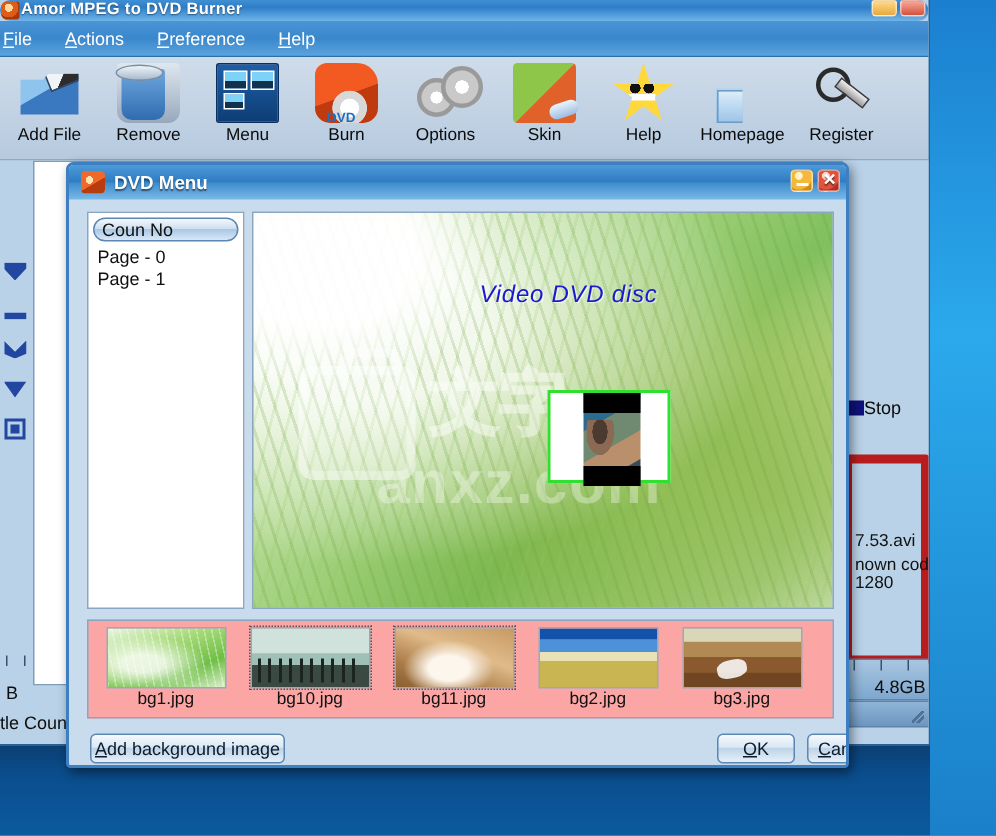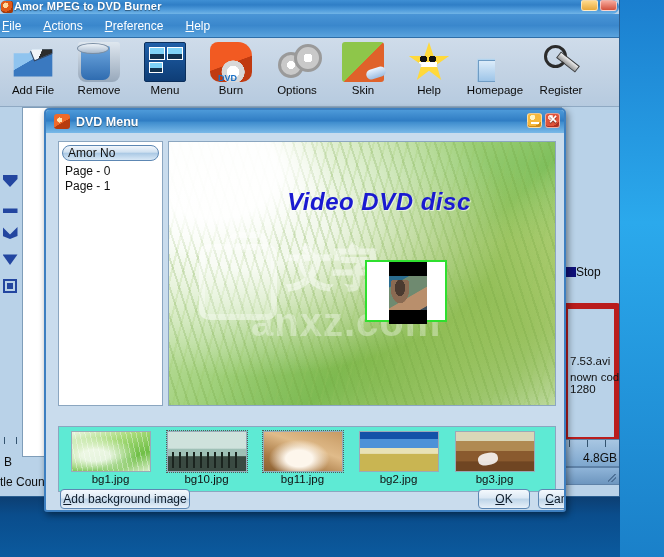--- a/index.html
+++ b/index.html
@@ -244,22 +244,22 @@
   #pp-grass {
     position:absolute; inset:0;
     background:
       repeating-linear-gradient(72deg, rgba(110,160,60,.22) 0 2px, transparent 2px 9px),
       repeating-linear-gradient(104deg, rgba(150,195,95,.18) 0 2px, transparent 2px 11px);
   }
   #pp-white { position:absolute; left:0; top:0; width:42%; height:45%;
     background: radial-gradient(ellipse at 28% 24%, rgba(255,255,255,.95) 0 38%, rgba(255,255,255,0) 72%); }
   #pp-title {
     position:absolute; left:80px; top:46px; width:260px; text-align:center;
-    font-family:"Liberation Sans", sans-serif; font-style:italic; font-weight:bold;
-    font-size:24px; color:#1a1ad0; letter-spacing:.5px;
+    font-family:"Liberation Sans", sans-serif; font-style:italic; font-weight:normal;
+    font-size:16px; color:#1a1ad0; letter-spacing:.5px;
     text-shadow: 1px 1px 0 rgba(255,255,255,.6);
   }
   #pp-thumb {
     position:absolute; left:196px; top:118px; width:82px; height:62px;
     background:#fff; border:2px solid #2fe02f;
   }
   #pp-thumb .vid {
     position:absolute; left:22px; top:0; width:38px; height:62px;
     background:
       linear-gradient(180deg,#000 0 22%, transparent 22% 78%, #000 78% 100%),
@@ -291,22 +291,22 @@
     white-space:nowrap;
   }
   #wm .url {
     position:absolute; left:52px; top:62px; font-size:40px; font-weight:bold;
     color:rgba(255,255,255,.62); font-family:"Liberation Sans", sans-serif;
     letter-spacing:1px; white-space:nowrap;
   }
 
   
   #thumb-strip {
-    position:absolute; left:12px; top:293px; width:498px; height:66px;
-    background:#5eead4; border:1px solid #8ba6c0; display:flex; align-items:flex-start;
+    position:absolute; left:12px; top:280px; width:498px; height:66px;
+    background:#fca5a5; border:1px solid #8ba6c0; display:flex; align-items:flex-start;
     padding:4px 2px 0 4px; gap:1px;
   }
   .thumb { width:95px; display:flex; flex-direction:column; align-items:center; gap:1px; cursor:default; }
   .thumb .img { width:80px; height:41px; border:1px solid #9aa9b8; }
   .thumb .nm { font-size:11.5px; color:#101010; }
   .t1 { background:
       radial-gradient(ellipse at 30% 60%, rgba(255,255,255,.8) 0 18%, transparent 55%),
       repeating-linear-gradient(78deg, rgba(255,255,255,.35) 0 1px, transparent 1px 5px),
       linear-gradient(160deg,#e9f6e0 0%, #a8db7a 35%, #6fbf46 70%, #d9eec8 100%); }
   .t2 { background:
@@ -462,21 +462,21 @@
     <span>DVD Menu</span>
     <span id="dlg-winbtns">
       <span class="dwb min"></span>
       <span class="dwb close"></span>
     </span>
   </div>
 
   <div id="dlg-body">
 
     <div id="page-list">
-      <div id="page-header">Amor No</div>
+      <div id="page-header">Coun No</div>
       <div class="page-item">Page - 0</div>
       <div class="page-item">Page - 1</div>
     </div>
 
     <div id="preview-pane">
       <div id="pp-grass"></div>
       <div id="pp-white"></div>
       <div id="pp-title">Video DVD disc</div>
       <div id="wm">
         <span class="bag"></span>

